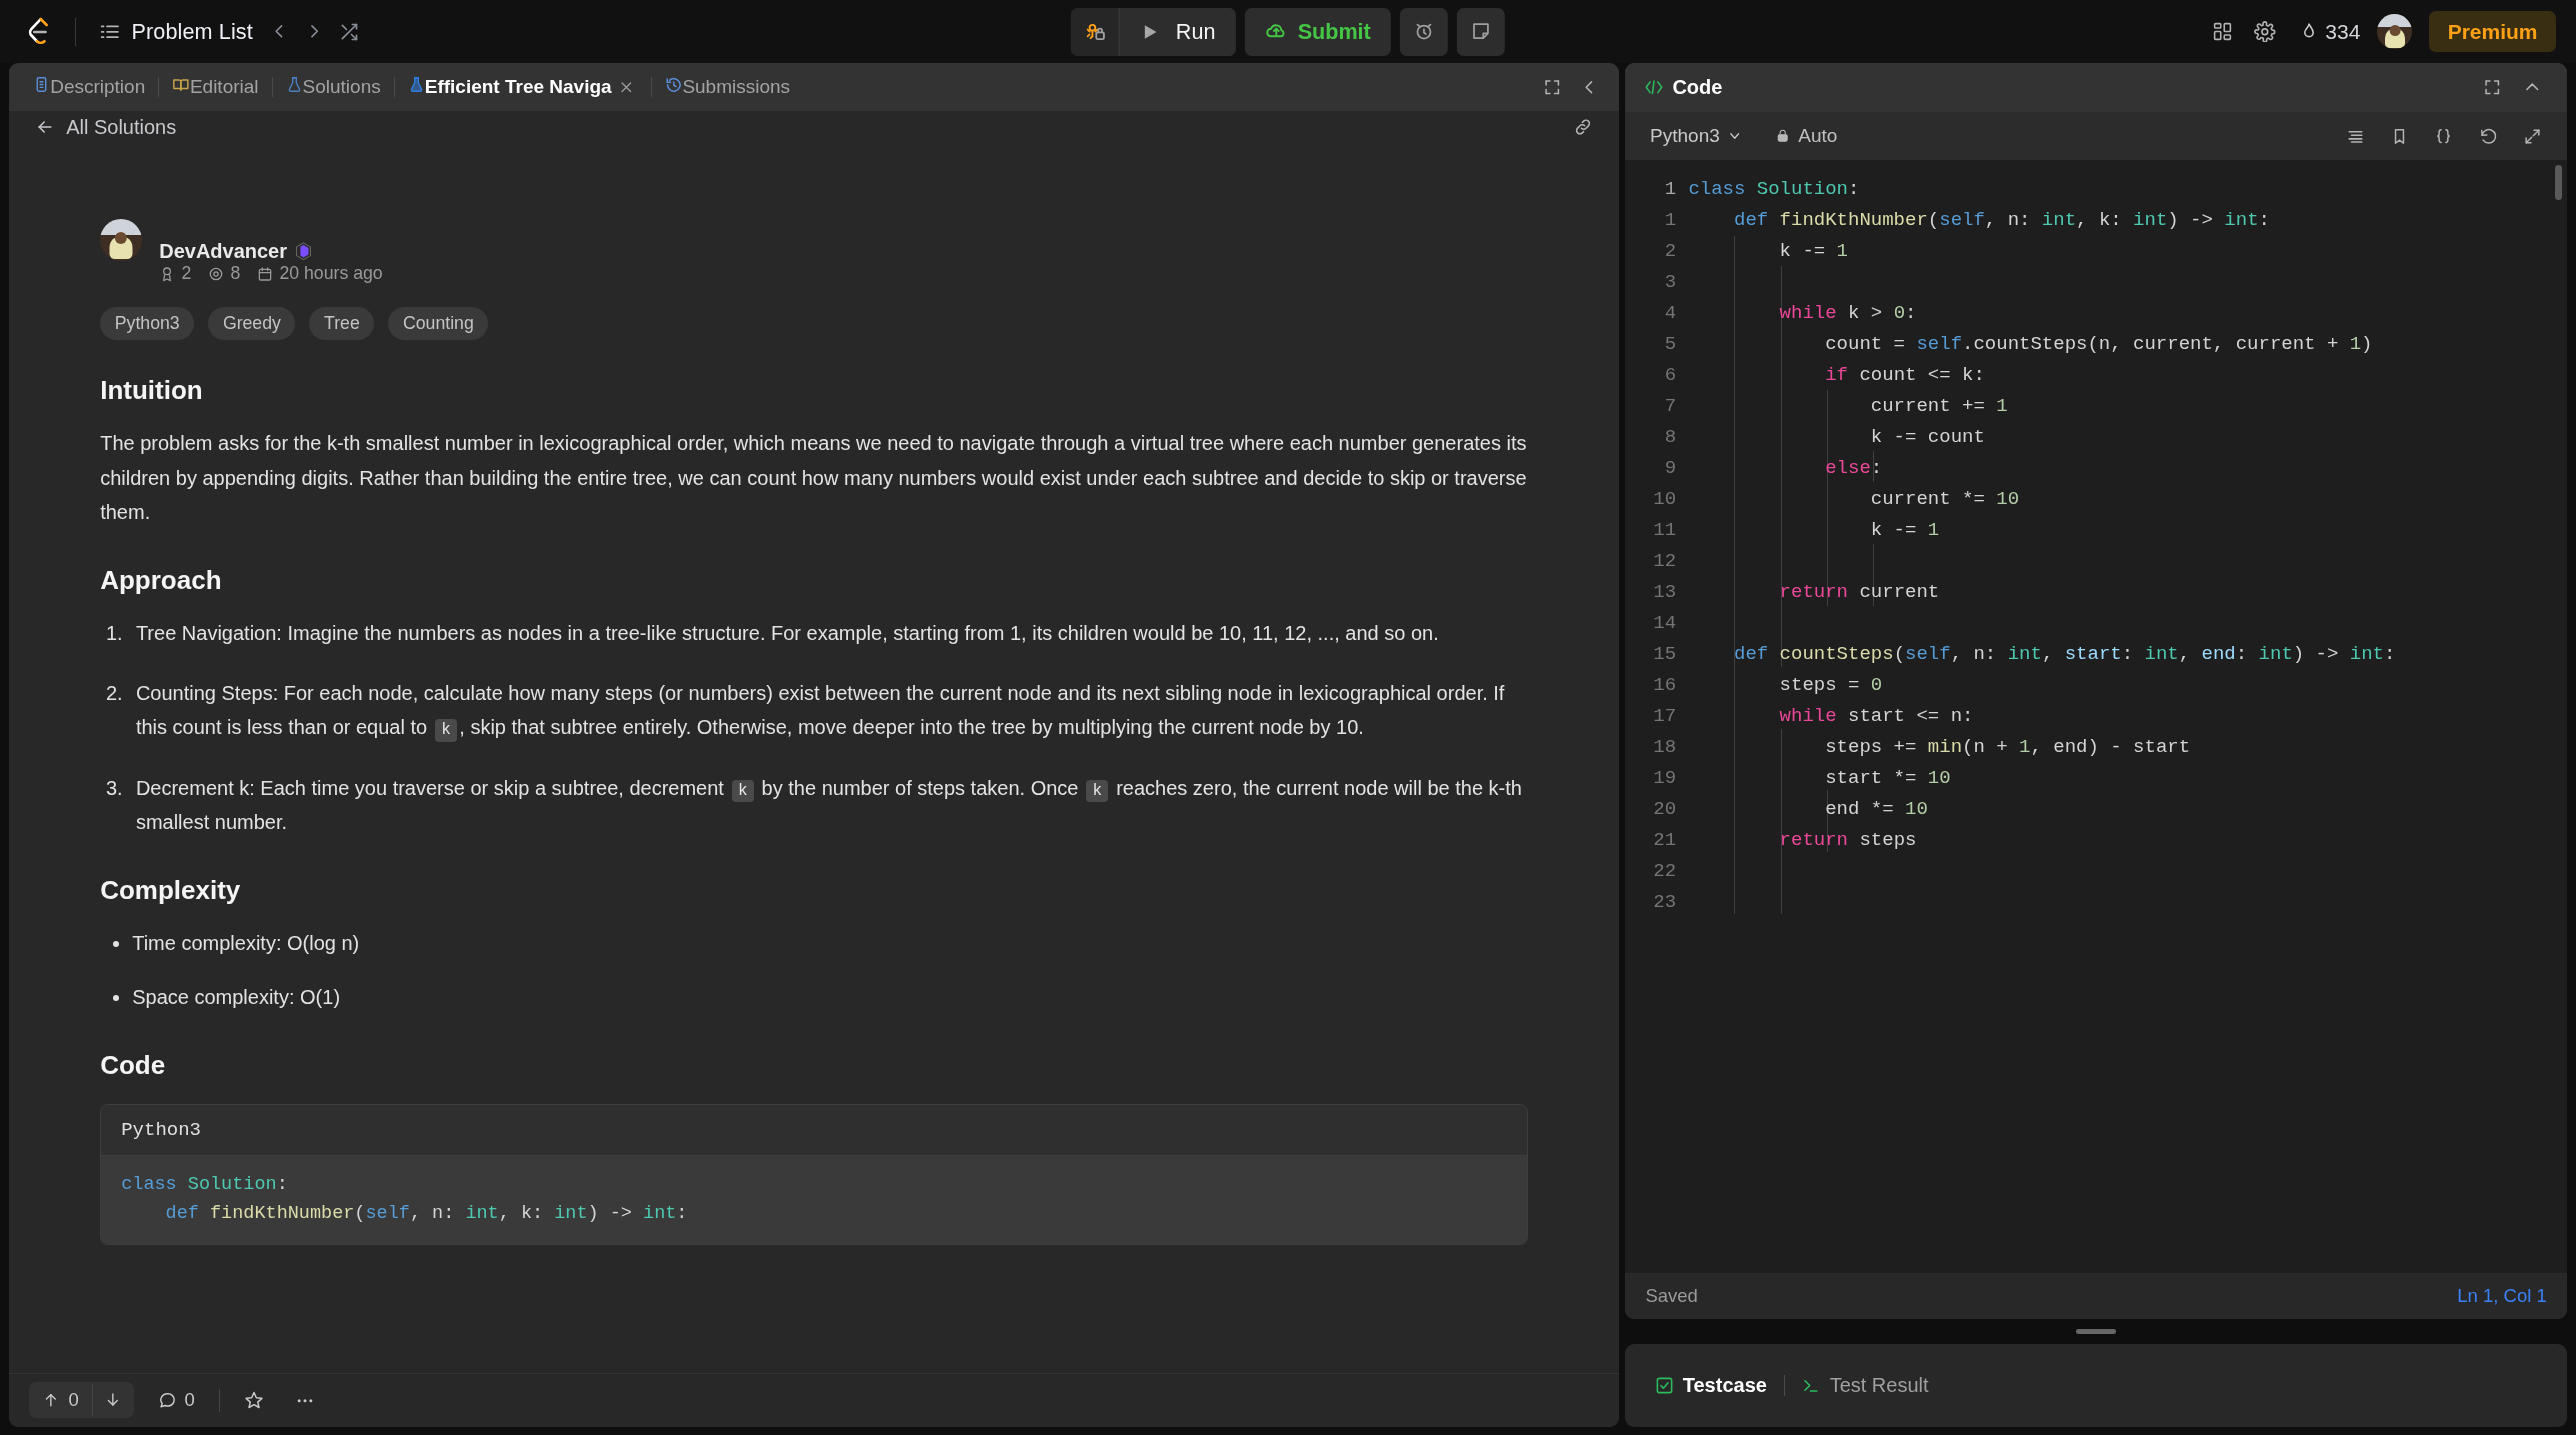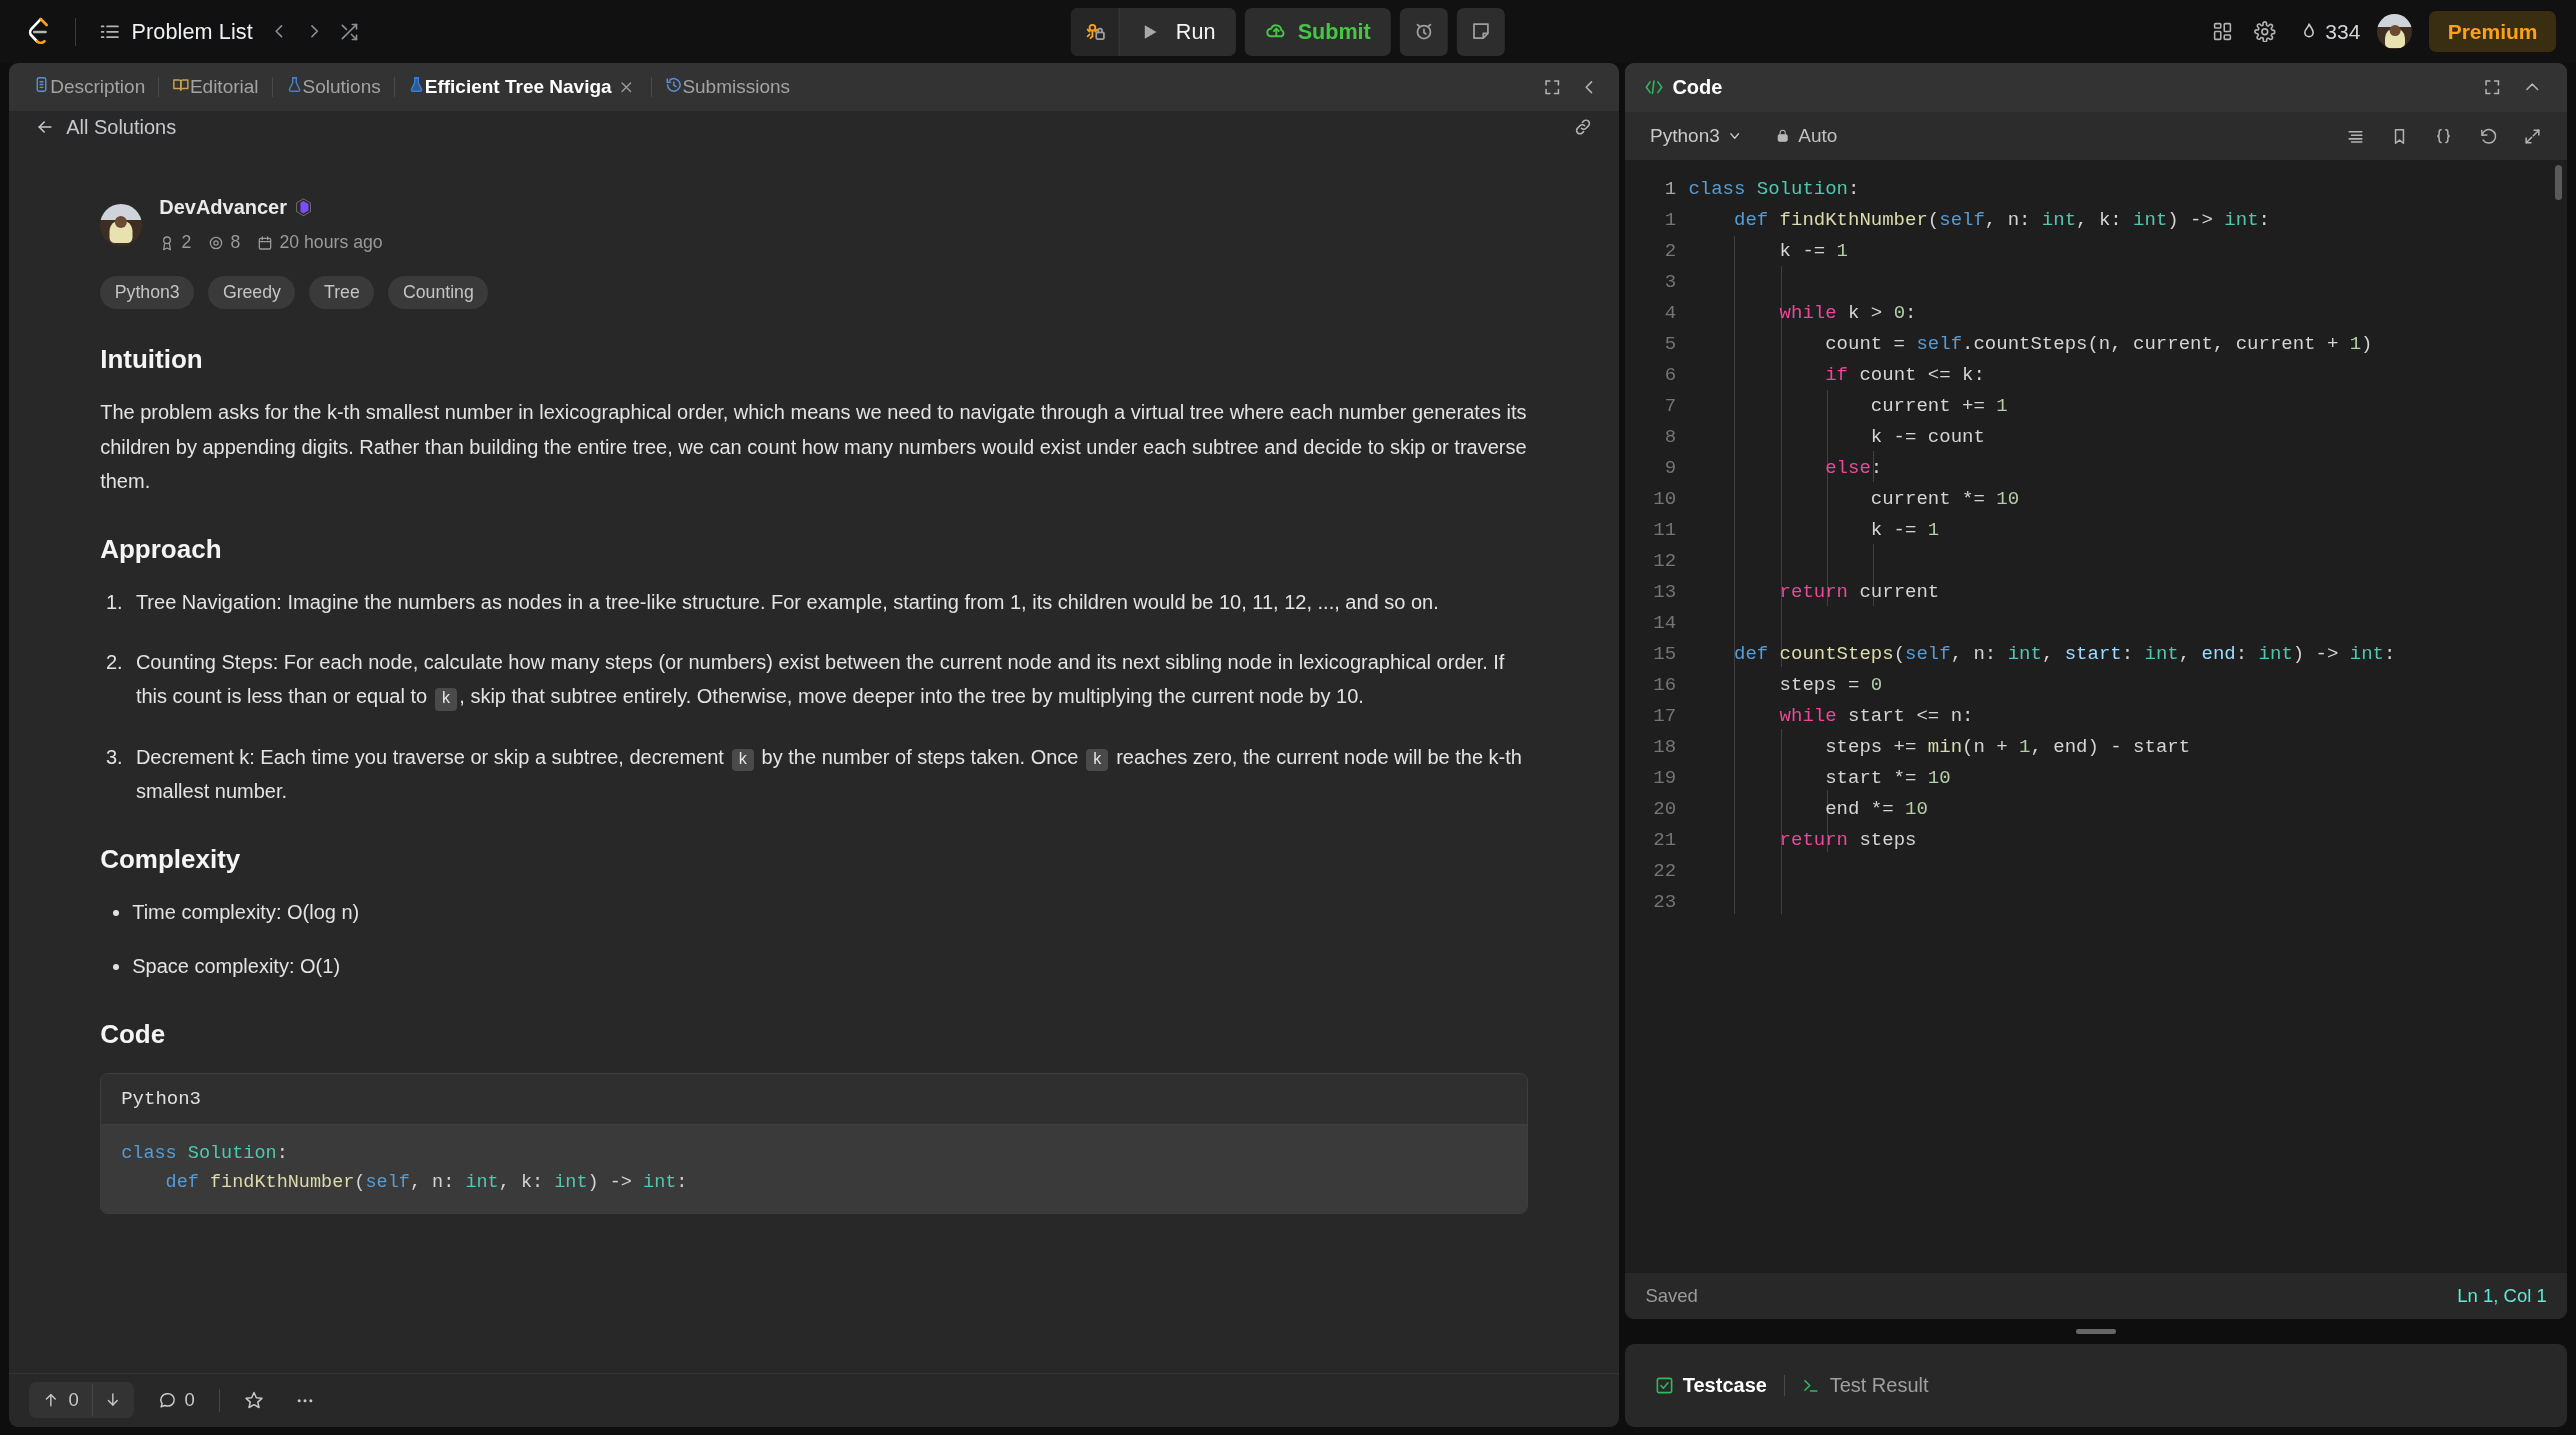--- a/index.html
+++ b/index.html
@@ -114,21 +114,21 @@
   .article { flex: 1; overflow: hidden; padding: 17px 91px 0 91px; position: relative; }
   .art-title { font-size: 25px; font-weight: 700; color: #f0f0f0; line-height: 1.35; }
   .author-row { display: flex; align-items: center; gap: 17px; margin-top: 20px; }
   .author-av {
     width: 42px; height: 42px; border-radius: 50%; overflow: hidden; flex: 0 0 42px;
     background: linear-gradient(#cfd3da 0%, #cfd3da 38%, #3e2d22 38%, #3e2d22 100%);
     position: relative; cursor: pointer;
   }
   .author-av::after { content: ""; position: absolute; left: 50%; top: 40%; transform: translateX(-50%); width: 23px; height: 23px; border-radius: 50% 50% 5.4px 5.4px; background: #e8e2b0; }
   .author-av::before { content: ""; position: absolute; left: 50%; top: 30%; transform: translateX(-50%); width: 12.3px; height: 12.3px; border-radius: 50%; background: #6b4a33; z-index: 2; }
-  .author-meta { display: flex; flex-direction: column; gap: 13px; }
+  .author-meta { display: flex; flex-direction: column; gap: 0; margin-top: 44px; }
   .author-name-row { display: flex; align-items: center; gap: 7.7px; }
   .author-name { font-size: 20px; color: #eaeaea; font-weight: 600; cursor: pointer; }
   .author-stats { display: flex; align-items: center; gap: 17px; color: #9a9a9a; font-size: 17.7px; }
   .stat { display: flex; align-items: center; gap: 6.2px; }
   .tags { display: flex; gap: 14px; margin-top: 23px; }
   .tag { background: #3a3a3a; color: #c4c4c4; font-size: 17.7px; padding: 6.2px 14.6px; border-radius: 31px; cursor: pointer; }
 
   .h2 { font-size: 26px; font-weight: 700; color: #f5f5f5; margin: 35px 0 0 0; }
   .para { font-size: 20px; line-height: 1.72; color: #e3e3e3; margin-top: 20px; }
   ol.steps { margin: 20px 0 0 28px; }
@@ -179,21 +179,21 @@
   .fn   { color: #dcdcaa; }      
   .num  { color: #b5cea8; }      
   .cls  { color: #4ec9b0; }      
   .param{ color: #9cdcfe; }      
   .plain{ color: #d4d4d4; }
 
   .editor-scroll { position: absolute; right: 4.6px; top: 4.6px; width: 7.7px; height: 35px; background: #5a5a5a; border-radius: 3.9px; }
 
   .cp-status { height: 46px; flex: 0 0 46px; display: flex; align-items: center; padding: 0 20px; background: #282828; }
   .st-left { font-size: 18.5px; color: #9a9a9a; }
-  .st-right { margin-left: auto; font-size: 18.5px; color: #5eead4; }
+  .st-right { margin-left: auto; font-size: 18.5px; color: #3b82f6; }
 
   .drag-handle { height: 12.3px; flex: 0 0 12.3px; display: flex; align-items: center; justify-content: center; cursor: ns-resize; }
   .drag-handle div { width: 40px; height: 4.6px; border-radius: 2.3px; background: #666; }
 
   .testpanel { flex: 0 0 83px; background: #282828; border-radius: 9.2px; display: flex; align-items: center; padding: 0 20px; gap: 0; }
   .tp-tab { display: flex; align-items: center; gap: 9.2px; padding: 7px 9.2px; border-radius: 5.4px; cursor: pointer; font-size: 20px; }
   .tp-tab.active { color: #ffffff; font-weight: 600; }
   .tp-tab.idle { color: #a0a0a0; }
   .tp-sep { width: 0.8px; height: 21.6px; background: #4a4a4a; margin: 0 7.7px; }
   svg { display: block; }

